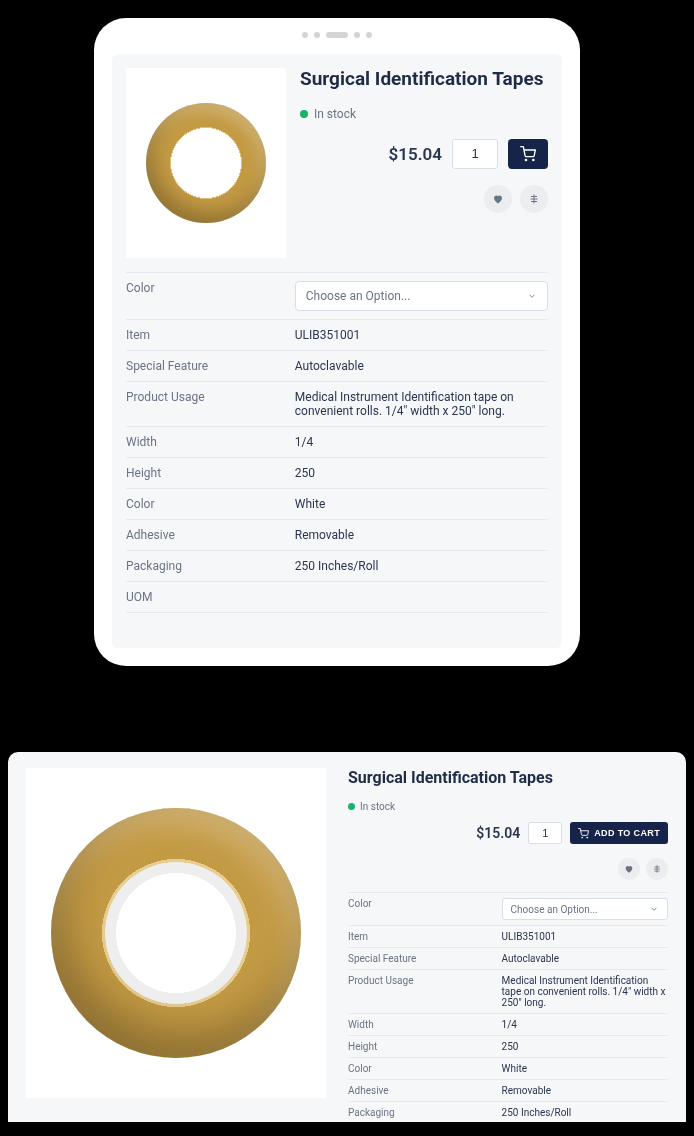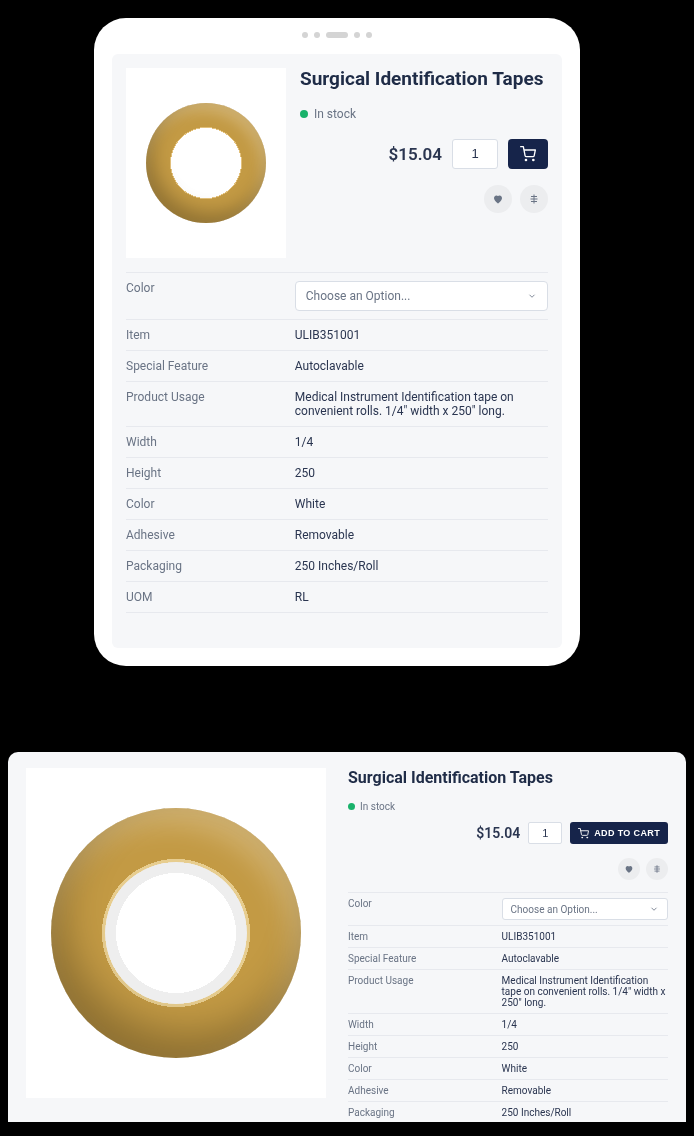--- a/index.html
+++ b/index.html
@@ -238,21 +238,20 @@
       <div class="spec-row">
           <div class="spec-label">Adhesive</div>
           <div class="spec-value">Removable</div>
         </div>
       <div class="spec-row">
           <div class="spec-label">Packaging</div>
           <div class="spec-value">250 Inches/Roll</div>
         </div>
       <div class="spec-row">
           <div class="spec-label">UOM</div>
-          <div class="spec-value">RL</div>
         </div>
     </div>
   </div>
 </div>
 
 <div class="laptop">
   <div class="l-row">
     <div class="l-img-wrap">
       <div class="tape-ring large"></div>
     </div>

